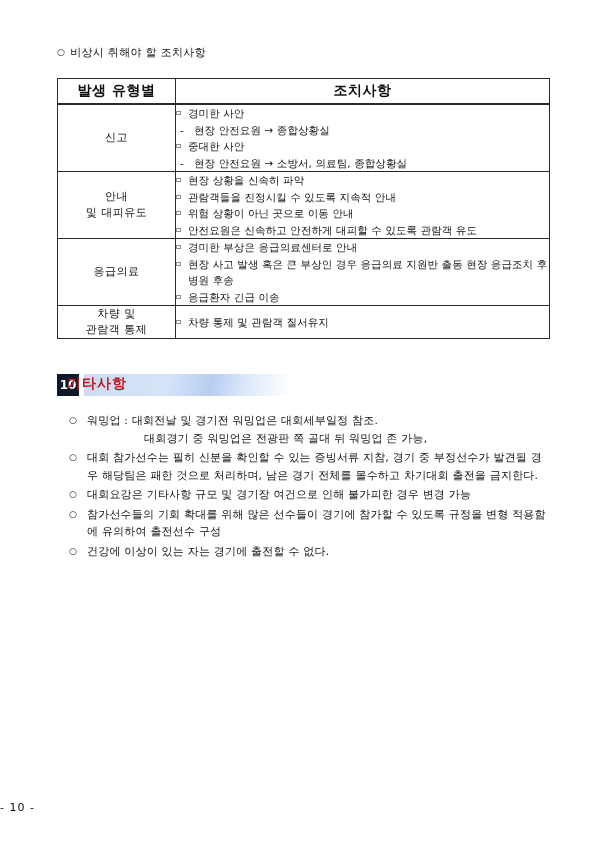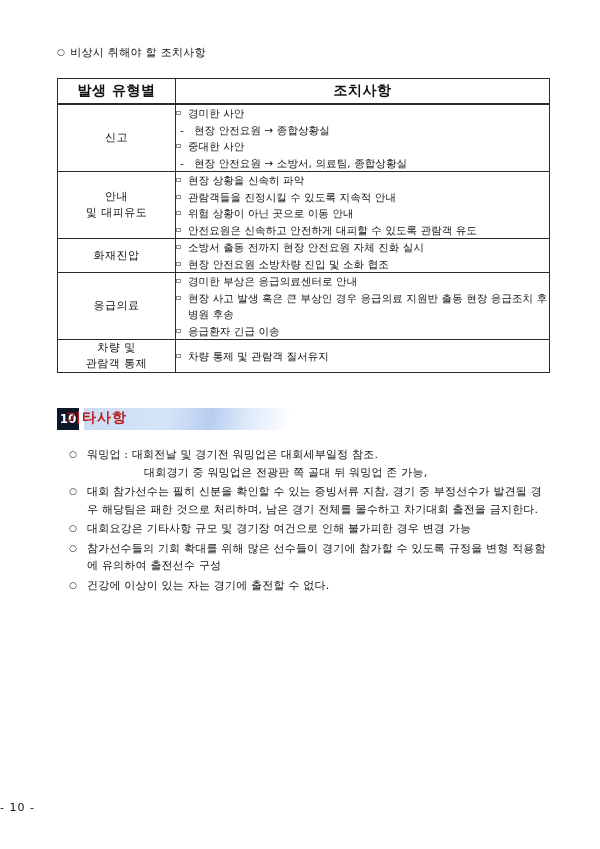--- a/index.html
+++ b/index.html
@@ -218,31 +218,20 @@
             </div>
             <div class="act-item">
               <span class="bullet">▫</span><span>위험 상황이 아닌 곳으로 이동 안내</span>
             </div>
             <div class="act-item">
               <span class="bullet">▫</span><span>안전요원은 신속하고 안전하게 대피할 수 있도록 관람객 유도</span>
             </div>
           </td>
         </tr>
 
-        <tr>
-          <td class="type-cell">화재진압</td>
-          <td class="action-cell">
-            <div class="act-item">
-              <span class="bullet">▫</span><span>소방서 출동 전까지 현장 안전요원 자체 진화 실시</span>
-            </div>
-            <div class="act-item">
-              <span class="bullet">▫</span><span>현장 안전요원 소방차량 진입 및 소화 협조</span>
-            </div>
-          </td>
-        </tr>
 
         <tr>
           <td class="type-cell">응급의료</td>
           <td class="action-cell">
             <div class="act-item">
               <span class="bullet">▫</span><span>경미한 부상은 응급의료센터로 안내</span>
             </div>
             <div class="act-item wrap">
               <span class="bullet">▫</span><span>현장 사고 발생 혹은 큰 부상인 경우 응급의료 지원반 출동 현장 응급조치 후 병원 후송</span>
             </div>

